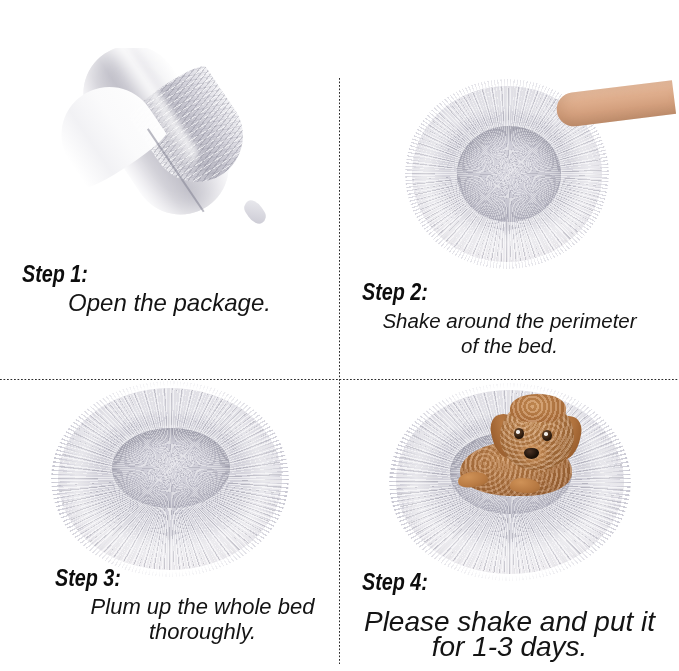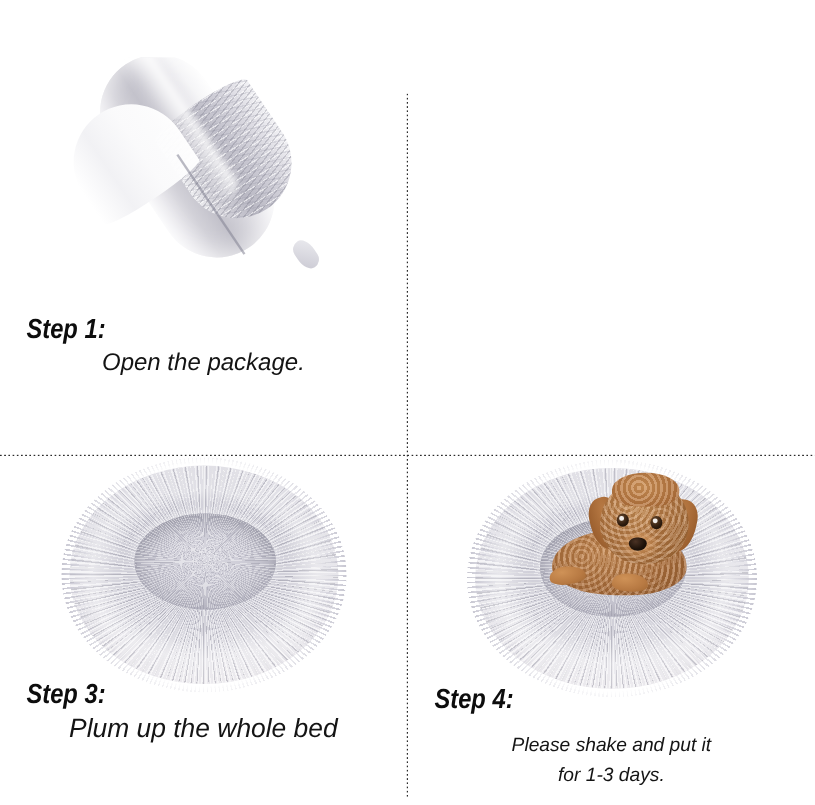--- a/index.html
+++ b/index.html
@@ -92,21 +92,21 @@
 
   
   .caption {
     position: absolute;
     left: 0;
     width: 339px;
     text-align: center;
   }
   .cell-1 .caption { top: 214px; }
   .cell-2 .caption { top: 214px; }
-  .cell-3 .caption { top: 186px; }
+  .cell-3 .caption { top: 186px; margin-left: 33px; }
   .cell-4 .caption { top: 190px; }
 
   .step-label {
     display: block;
     text-align: left;
     margin-left: 22px;
     font-family: "Liberation Sans Narrow", "Liberation Sans", sans-serif;
     font-weight: 700;
     font-style: italic;
     font-size: 23px;
@@ -122,24 +122,24 @@
     margin-top: 3px;
     padding: 0 10px;
     font-family: "Liberation Sans", sans-serif;
     font-style: italic;
     font-weight: 400;
     font-size: 20.5px;
     line-height: 25px;
     color: #141414;
     text-align: center;
   }
-  .cell-1 .step-body { font-size: 20px; }
+  .cell-1 .step-body { font-size: 24px; }
   .cell-2 .step-body { font-size: 20.5px; }
   .cell-3 .step-body { font-size: 22px; }
-  .cell-4 .step-body { font-size: 16px; margin-top: 14px; }
+  .cell-4 .step-body { font-size: 28px; margin-top: 14px; }
 
   
   .roll-wrap {
     position: absolute;
     left: 28px;
     top: 6px;
     width: 260px;
     height: 200px;
   }
   .roll-body {
@@ -475,31 +475,45 @@
         <div class="roll-seam"></div>
         <div class="roll-twist"></div>
       </div>
     </div>
     <div class="caption">
       <span class="step-label">Step 1:</span>
       <span class="step-body">Open the package.</span>
     </div>
   </div>
 
+  <div class="cell cell-2">
+    <div class="photo">
+      <div class="arm-shadow"></div>
+      <div class="bed bed-2">
+        <div class="bed-inner"></div>
+      </div>
+      <div class="bed-edge" style="left:65px; top:13px; width:204px; height:190px;"></div>
+      <div class="arm"></div>
+    </div>
+    <div class="caption">
+      <span class="step-label">Step 2:</span>
+      <span class="step-body"><span>Shake around the perimeter</span><br><span>of the bed.</span></span>
+    </div>
+  </div>
 
   <div class="cell cell-3">
     <div class="photo">
       <div class="bed bed-3">
         <div class="bed-inner"></div>
       </div>
       <div class="bed-edge" style="left:51px; top:1px; width:238px; height:196px;"></div>
     </div>
     <div class="caption">
       <span class="step-label">Step 3:</span>
-      <span class="step-body"><span>Plum up the whole bed</span><br></span>
+      <span class="step-body"><span>Plum up the whole bed</span><br><span>thoroughly.</span></span>
     </div>
   </div>
 
   <div class="cell cell-4">
     <div class="photo">
       <div class="bed bed-4">
         <div class="bed-inner"></div>
       </div>
       <div class="bed-edge" style="left:49px; top:3px; width:242px; height:198px;"></div>
       <div class="puppy">

